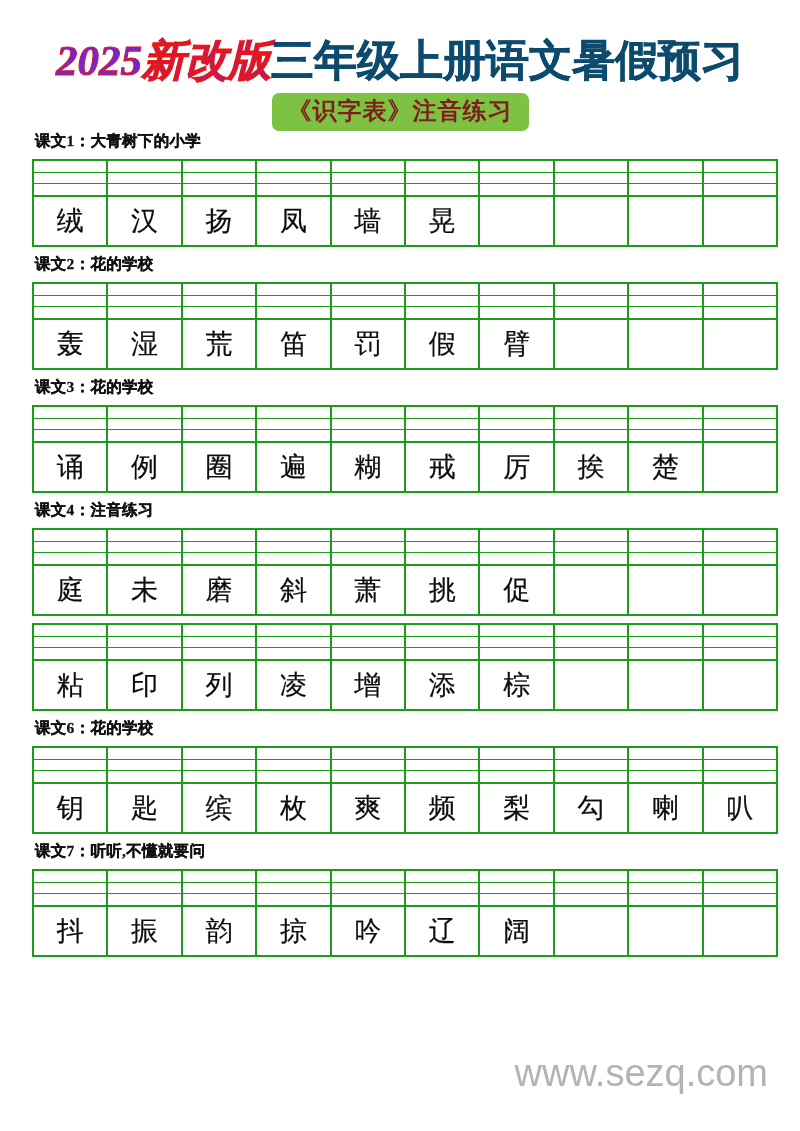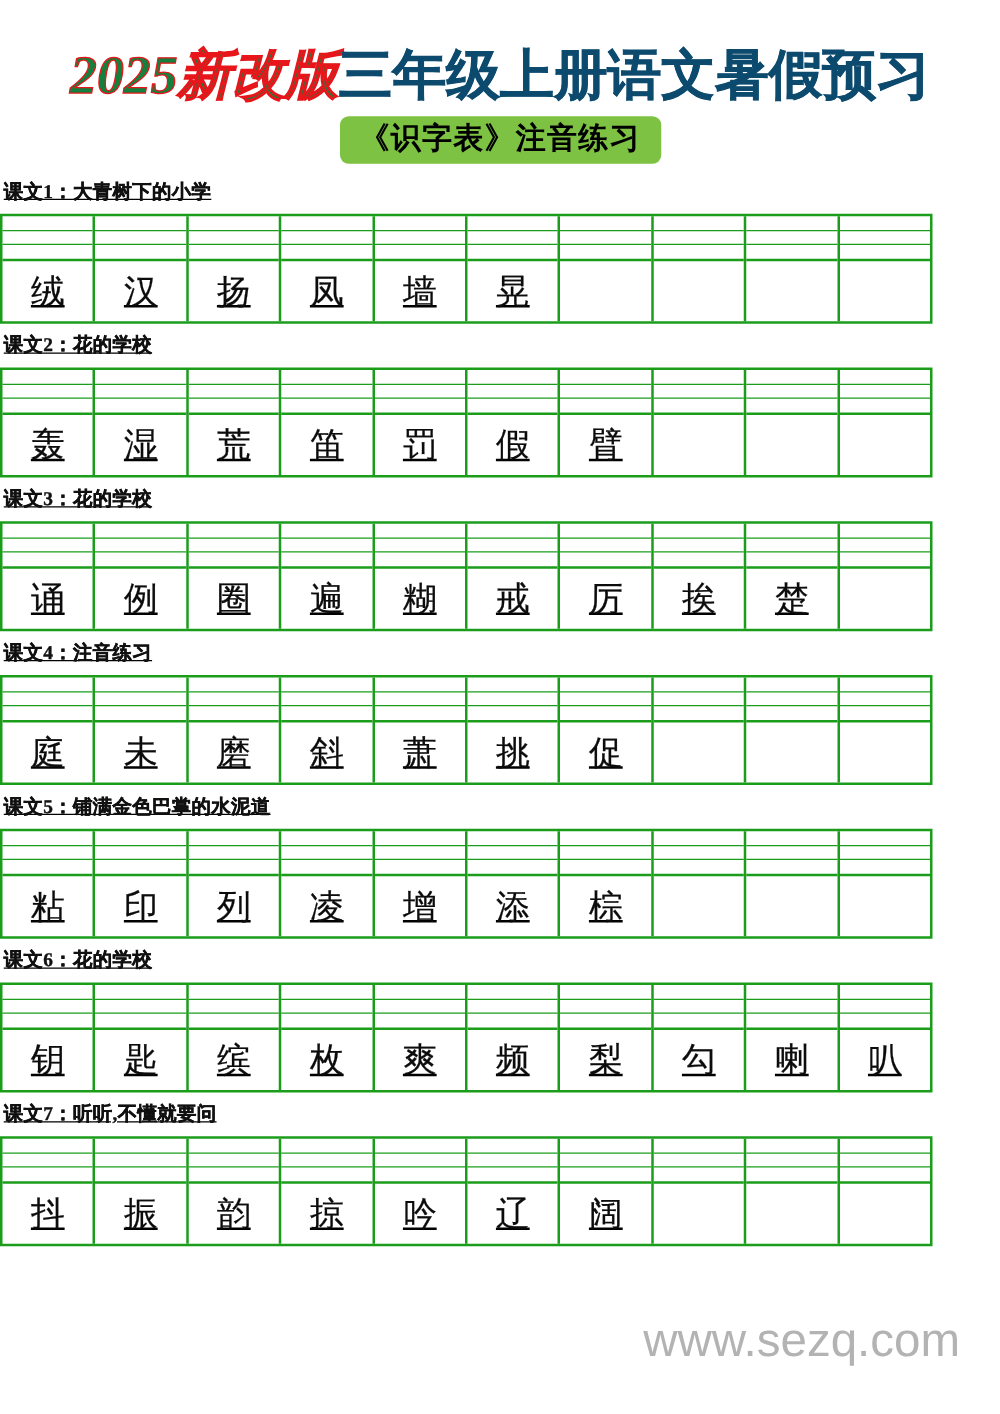--- a/index.html
+++ b/index.html
@@ -31,49 +31,48 @@
   .main-title {
     font-family: "Liberation Serif", "DejaVu Serif", serif;
     font-size: 43px;
     font-weight: bold;
     letter-spacing: 0px;
     line-height: 1.05;
     white-space: nowrap;
     -webkit-text-stroke: 0.6px currentColor;
   }
   .title-red {
-    color: #15803d;
+    color: #6d28d9;
     font-style: italic;
     -webkit-text-stroke: 1px #e8161b;
   }
   .title-black {
     color: #0c4a6e;
   }
 
   .badge-row {
     text-align: center;
     margin-top: 10px;
   }
   .badge {
     display: inline-block;
     background: #7dc242;
-    color: #000000;
+    color: #7f1d1d;
     font-size: 24px;
     font-weight: bold;
     padding: 3px 16px 5px 16px;
     border-radius: 7px;
     letter-spacing: 1px;
     line-height: 1.25;
   }
 
   
   .sections {
-    margin-top: 12px;
+    padding-left: 32px;
     padding-right: 22px;
-    text-decoration: underline;
   }
   .section {
     margin-bottom: 7px;
   }
   .section-label {
     font-size: 15.5px;
     font-weight: bold;
     color: #111111;
     margin: 0 0 7px 3px;
     letter-spacing: 0.3px;
@@ -574,21 +573,20 @@
               <div class="pinyin-line"></div>
               <div class="pinyin-line"></div>
             </div>
             <div class="char-area">
               <span class="char"></span>
             </div>
           </div>
         </div>
       </div>
       <div class="section">
-        <div class="section-label">课文5：铺满金色巴掌的水泥道</div>
         <div class="grid">
           <div class="cell">
             <div class="pinyin-area">
               <div class="pinyin-line"></div>
               <div class="pinyin-line"></div>
               <div class="pinyin-line"></div>
             </div>
             <div class="char-area">
               <span class="char">粘</span>
             </div>

